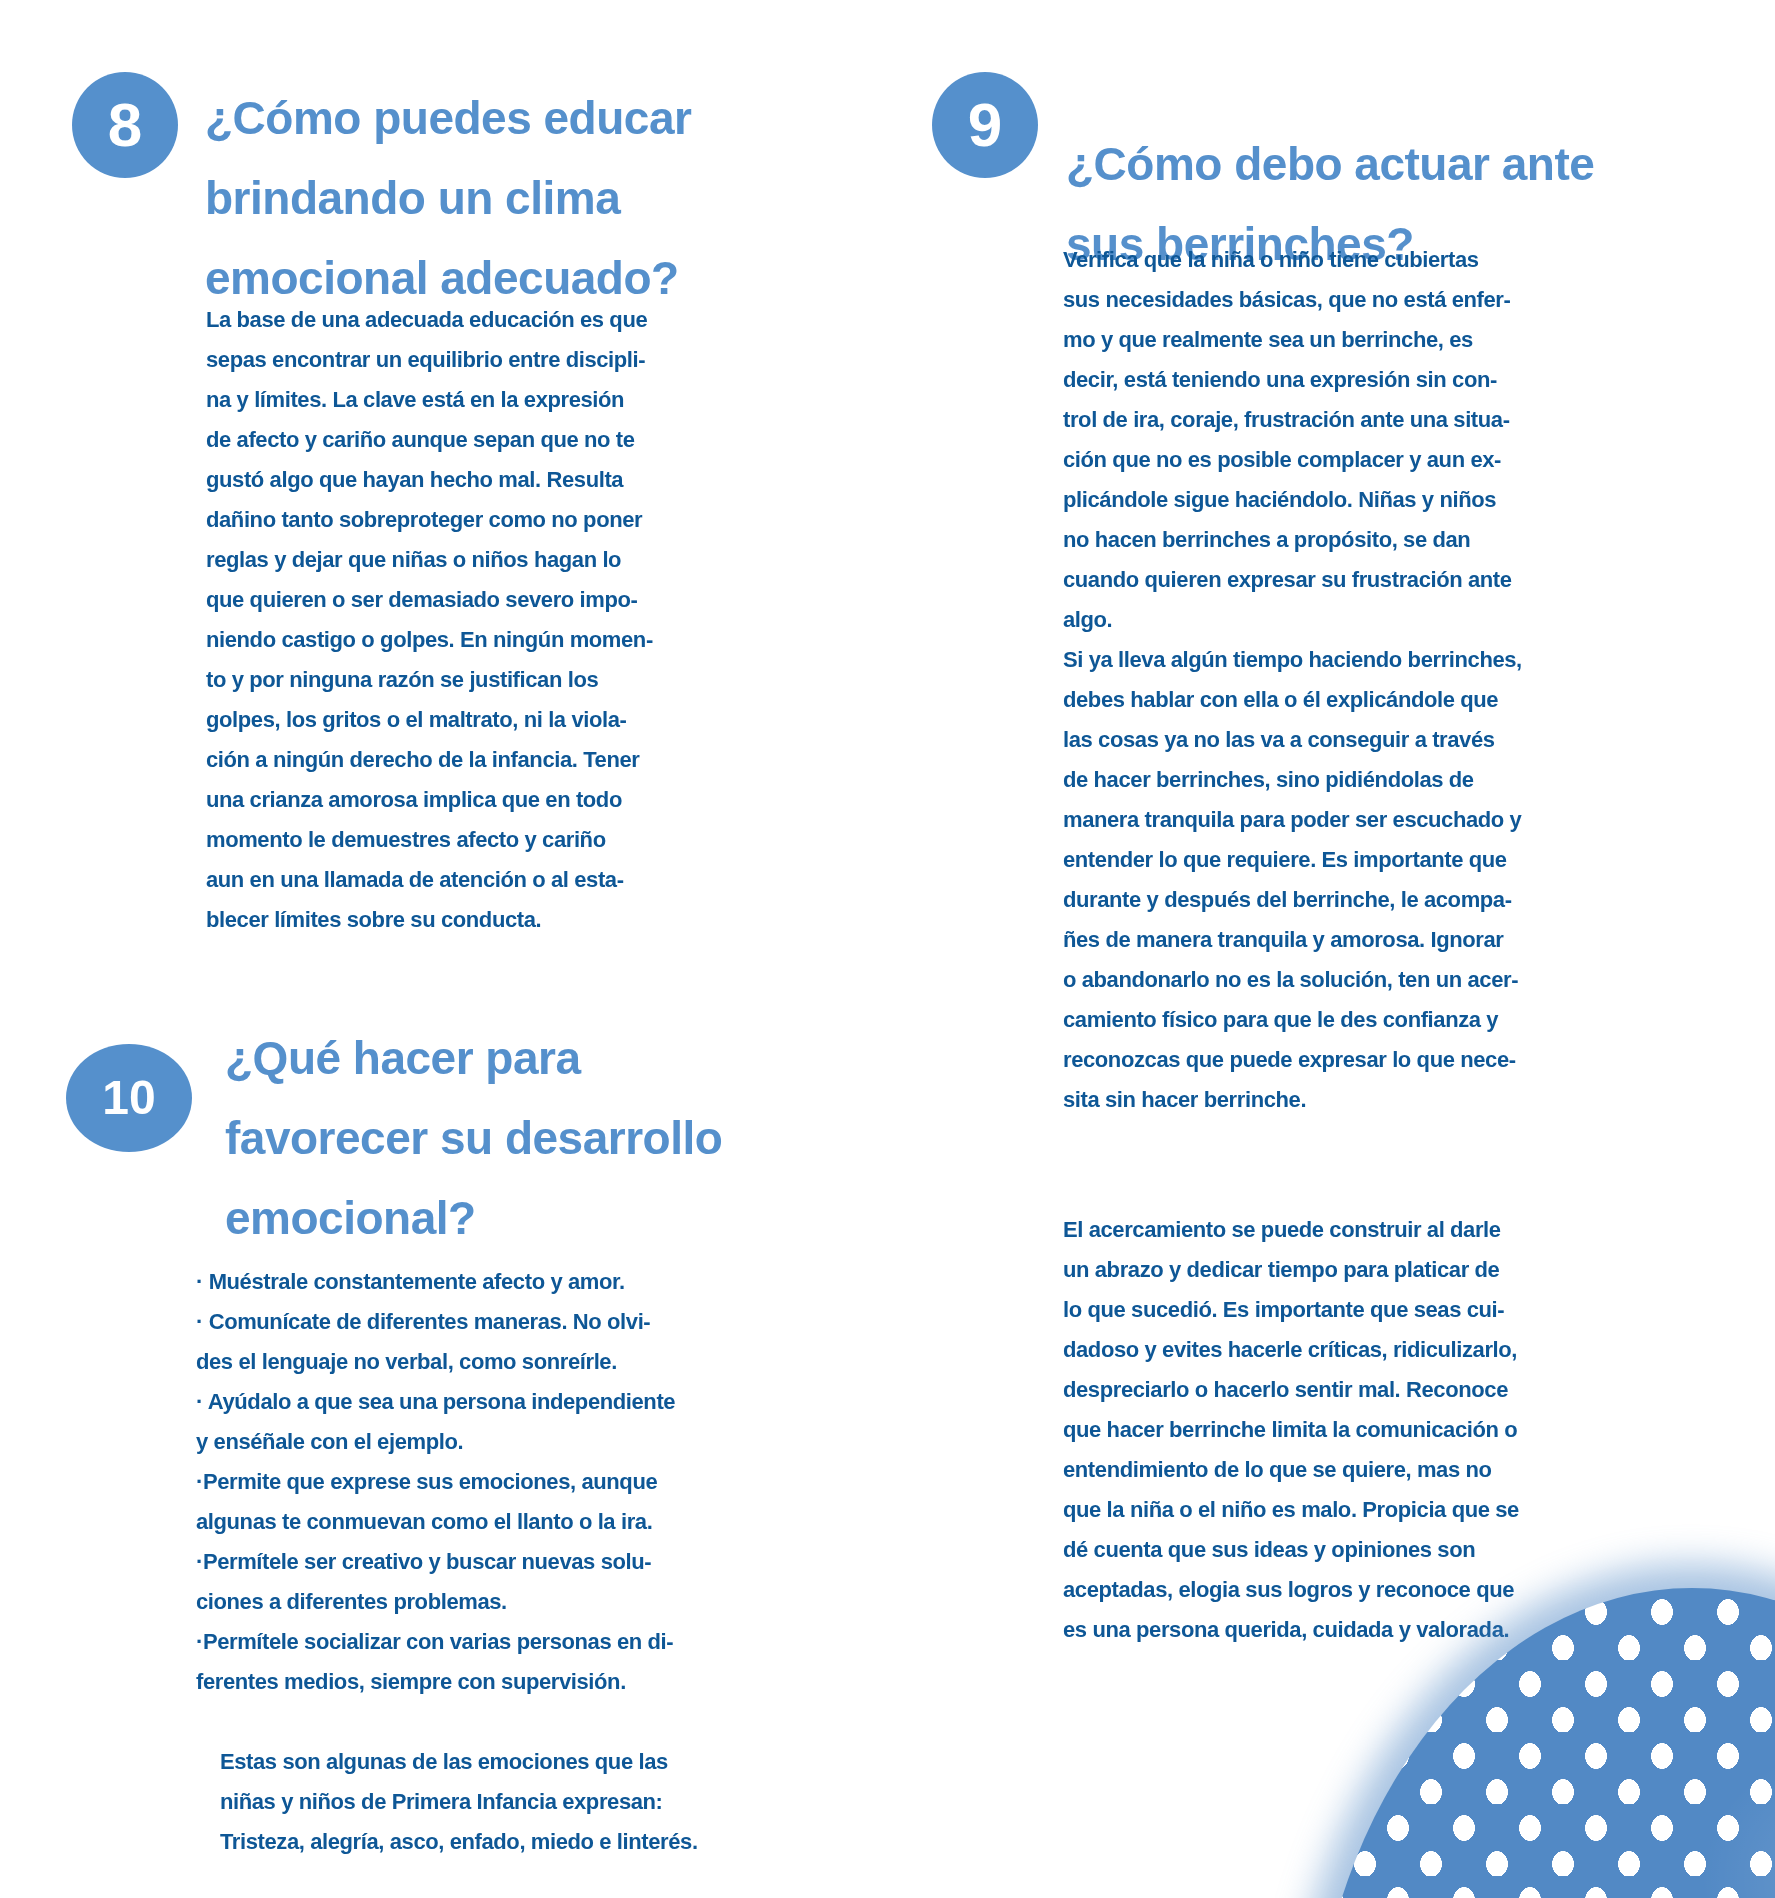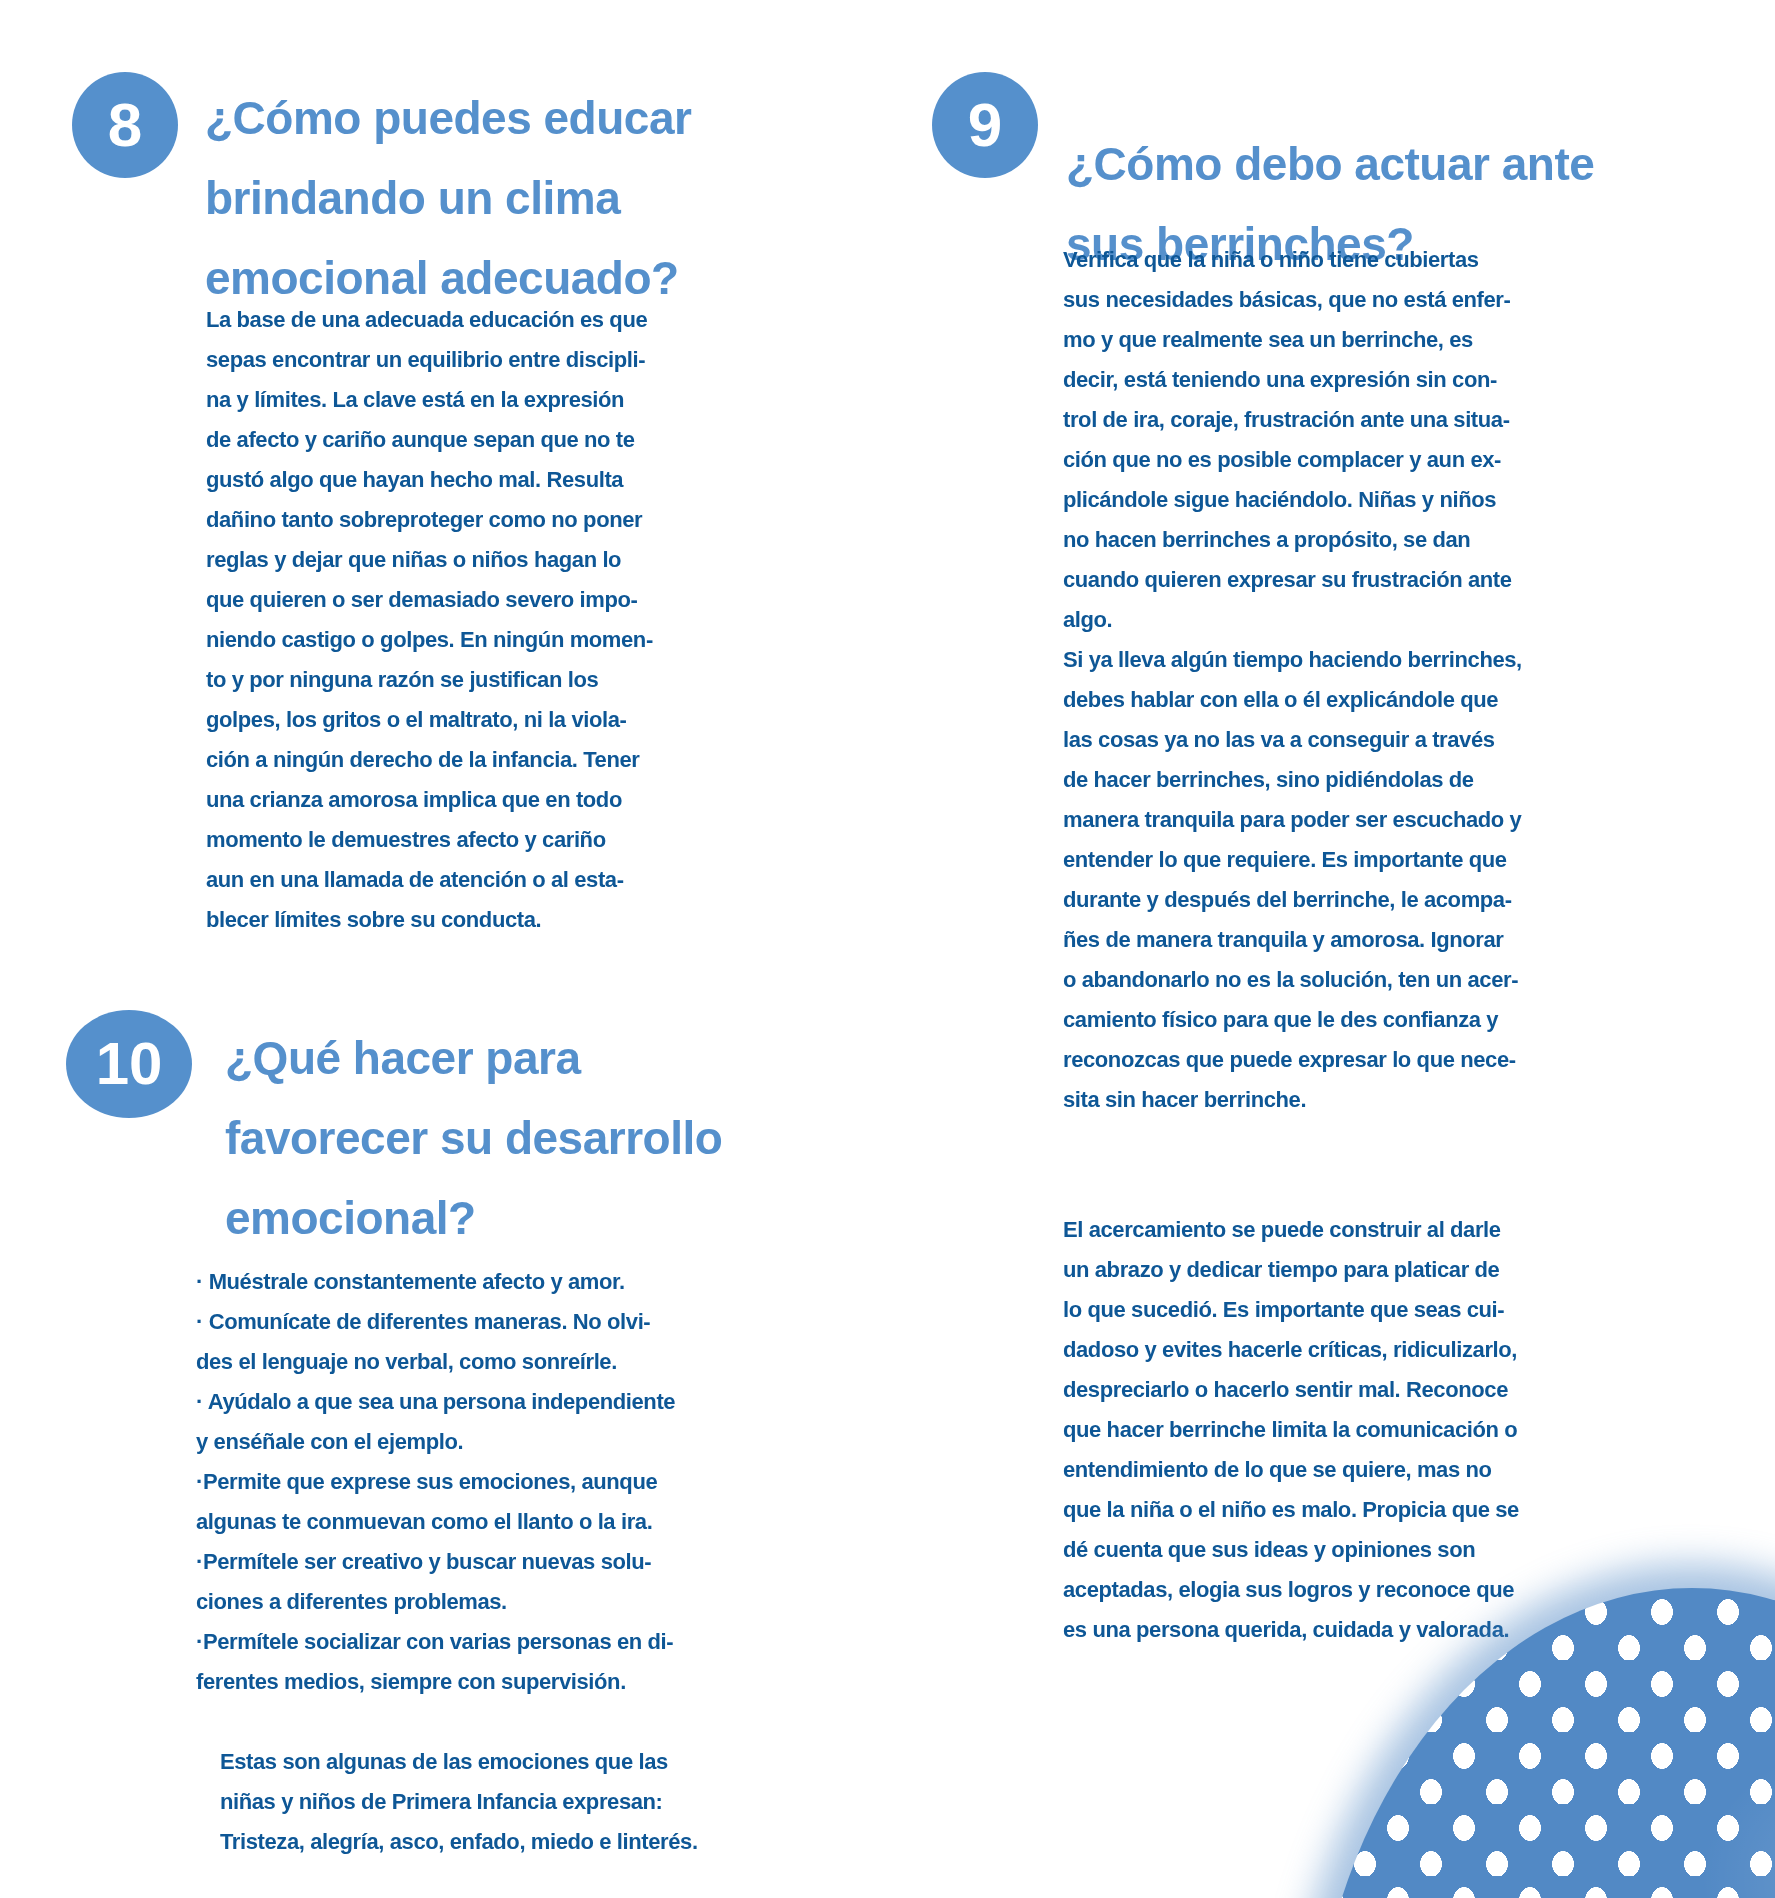--- a/index.html
+++ b/index.html
@@ -21,21 +21,21 @@
     border-radius:50%;
     color:#ffffff;
     font-weight:700;
     display:flex;
     align-items:center;
     justify-content:center;
     line-height:1;
   }
   .badge-8{left:72px;top:72px;width:106px;height:106px;font-size:62px;}
   .badge-9{left:932px;top:72px;width:106px;height:106px;font-size:62px;}
-  .badge-10{left:66px;top:1010px;width:126px;height:108px;font-size:60px;text-align:right;}
+  .badge-10{left:66px;top:1044px;width:126px;height:108px;font-size:48px;text-align:right;}
   .heading{
     position:absolute;
     color:var(--accent);
     font-weight:700;
     font-size:46px;
     line-height:80px;
     letter-spacing:-0.5px;
     white-space:pre;
   }
   .h8{left:205px;top:78px;}

